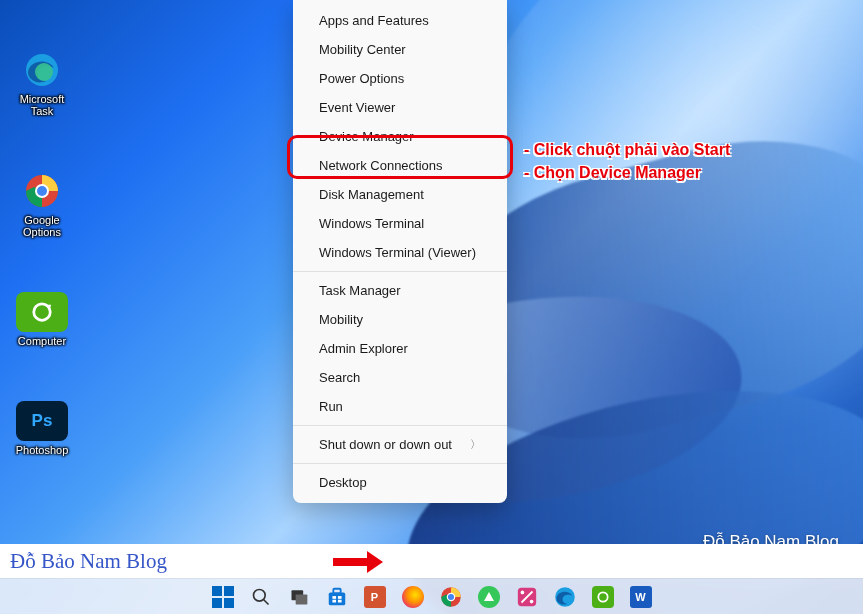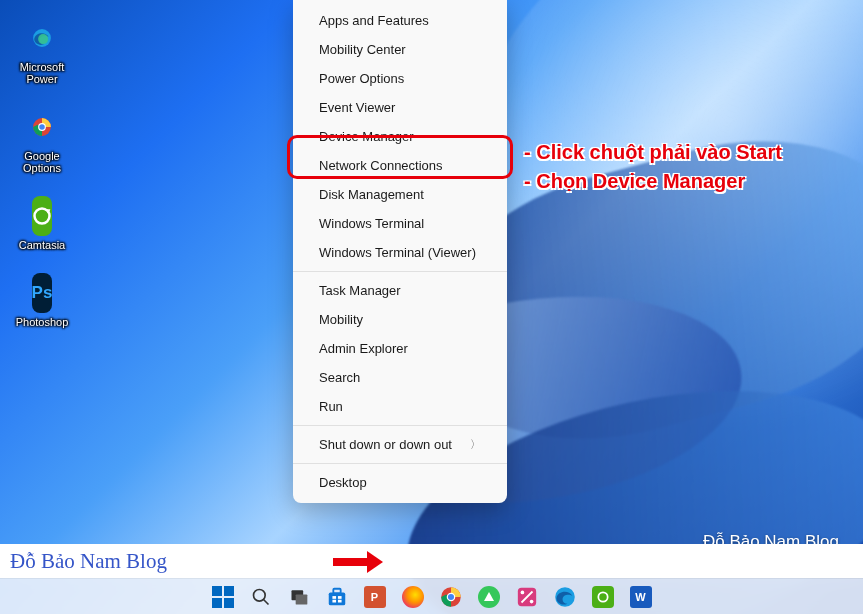--- a/index.html
+++ b/index.html
@@ -24,21 +24,21 @@
   .s3 { width: 420px; height: 200px; right: 120px; top: 300px;
         background: linear-gradient(110deg, rgba(180,220,255,0.7), rgba(20,60,160,0.6));
         border-radius: 210px/100px; transform: rotate(-8deg);}
   .s4 { width: 500px; height: 230px; right: -40px; top: 400px;
         background: linear-gradient(100deg, rgba(10,40,120,0.85), rgba(80,160,250,0.5));
         border-radius: 250px/115px; transform: rotate(-12deg);}
 
   
   .desktop-icons { position: absolute; top: 18px; left: 10px; display: flex; flex-direction: column; gap: 22px; }
   .dicon { width: 64px; display: flex; flex-direction: column; align-items: center; gap: 3px; cursor: pointer; }
-  .dicon .ibox { width: 20px; height: 40px; border-radius: 8px; display:flex; align-items:center; justify-content:center; }
+  .dicon .ibox { width: 52px; height: 40px; border-radius: 8px; display:flex; align-items:center; justify-content:center;margin-top:32px; }
   .dicon .lbl { color:#fff; font-size:11px; text-align:center; line-height:1.1;
                text-shadow: 1px 1px 2px #000, -1px -1px 2px #000, 1px -1px 2px #000, -1px 1px 2px #000; }
 
   
   .ctxmenu {
     position: absolute; left: 293px; top: 0;
     width: 214px;
     background: #f9f9f9;
     border-radius: 0 0 8px 8px;
     box-shadow: 0 8px 24px rgba(0,0,0,0.25);
@@ -50,21 +50,21 @@
   .msep { height:1px; background:#e0e0e0; margin:4px 0; }
   .chev { font-size:11px; color:#666; }
 
   .highlight-box {
     position:absolute; left:287px; top:135px; width:226px; height:44px;
     border: 3px solid #e7000a; border-radius: 10px; pointer-events:none;
   }
 
   .annot {
     position:absolute; left:524px; top:138px;
-    font-size: 20px; font-weight:600; color:#e7000a;
+    font-size: 16px; font-weight:600; color:#e7000a;
     text-shadow: -1.5px -1.5px 0 #fff, 1.5px -1.5px 0 #fff, -1.5px 1.5px 0 #fff, 1.5px 1.5px 0 #fff;
     line-height:1.45;
   }
 
   .watermark {
     position:absolute; right:24px; bottom:62px;
     color:#fff; font-size:17px; font-weight:500;
     text-shadow: 0 1px 3px rgba(0,0,0,0.5);
   }
 
@@ -104,42 +104,42 @@
 
 <div class="desktop-icons">
   <div class="dicon">
     <div class="ibox">
       <svg width="36" height="36" viewBox="0 0 36 36">
           <circle cx="18" cy="18" r="16" fill="#1b9de2"></circle>
           <path d="M4 20c2-12 20-14 26-4-4-3-16-3-16 6 0 4 3 7 8 7-8 4-18-1-18-9z" fill="#0f5fa8"></path>
           <circle cx="20" cy="20" r="9" fill="#36c28f" opacity="0.9"></circle>
         </svg>
     </div>
-    <div class="lbl">Microsoft Power</div>
+    <div class="lbl">Microsoft Task</div>
   </div>
   <div class="dicon">
     <div class="ibox">
       <svg width="36" height="36" viewBox="0 0 36 36">
           <circle cx="18" cy="18" r="16" fill="#db4437"></circle>
           <path d="M18 2a16 16 0 0116 16H18z" fill="#ffcd40"></path>
           <path d="M18 34A16 16 0 012 18l8-4 8 4z" fill="#0f9d58"></path>
           <circle cx="18" cy="18" r="7" fill="#fff"></circle>
           <circle cx="18" cy="18" r="5" fill="#4285f4"></circle>
         </svg>
     </div>
     <div class="lbl">Google Options</div>
   </div>
   <div class="dicon">
     <div class="ibox" style="background:#4caf16;border-radius:8px;">
       <svg width="22" height="22" viewBox="0 0 24 24">
           <circle cx="12" cy="12" r="9" fill="none" stroke="#fff" stroke-width="3"></circle>
           <path d="M16 4l6 0-2 6z" fill="#fff"></path>
         </svg>
     </div>
-    <div class="lbl">Camtasia</div>
+    <div class="lbl">Computer</div>
   </div>
   <div class="dicon">
     <div class="ibox" style="background:#001e36;border-radius:8px;">
       <span style="color:#31a8ff;font-weight:700;font-size:17px;">Ps</span>
     </div>
     <div class="lbl">Photoshop</div>
   </div>
 </div>
 
 <div class="ctxmenu">

